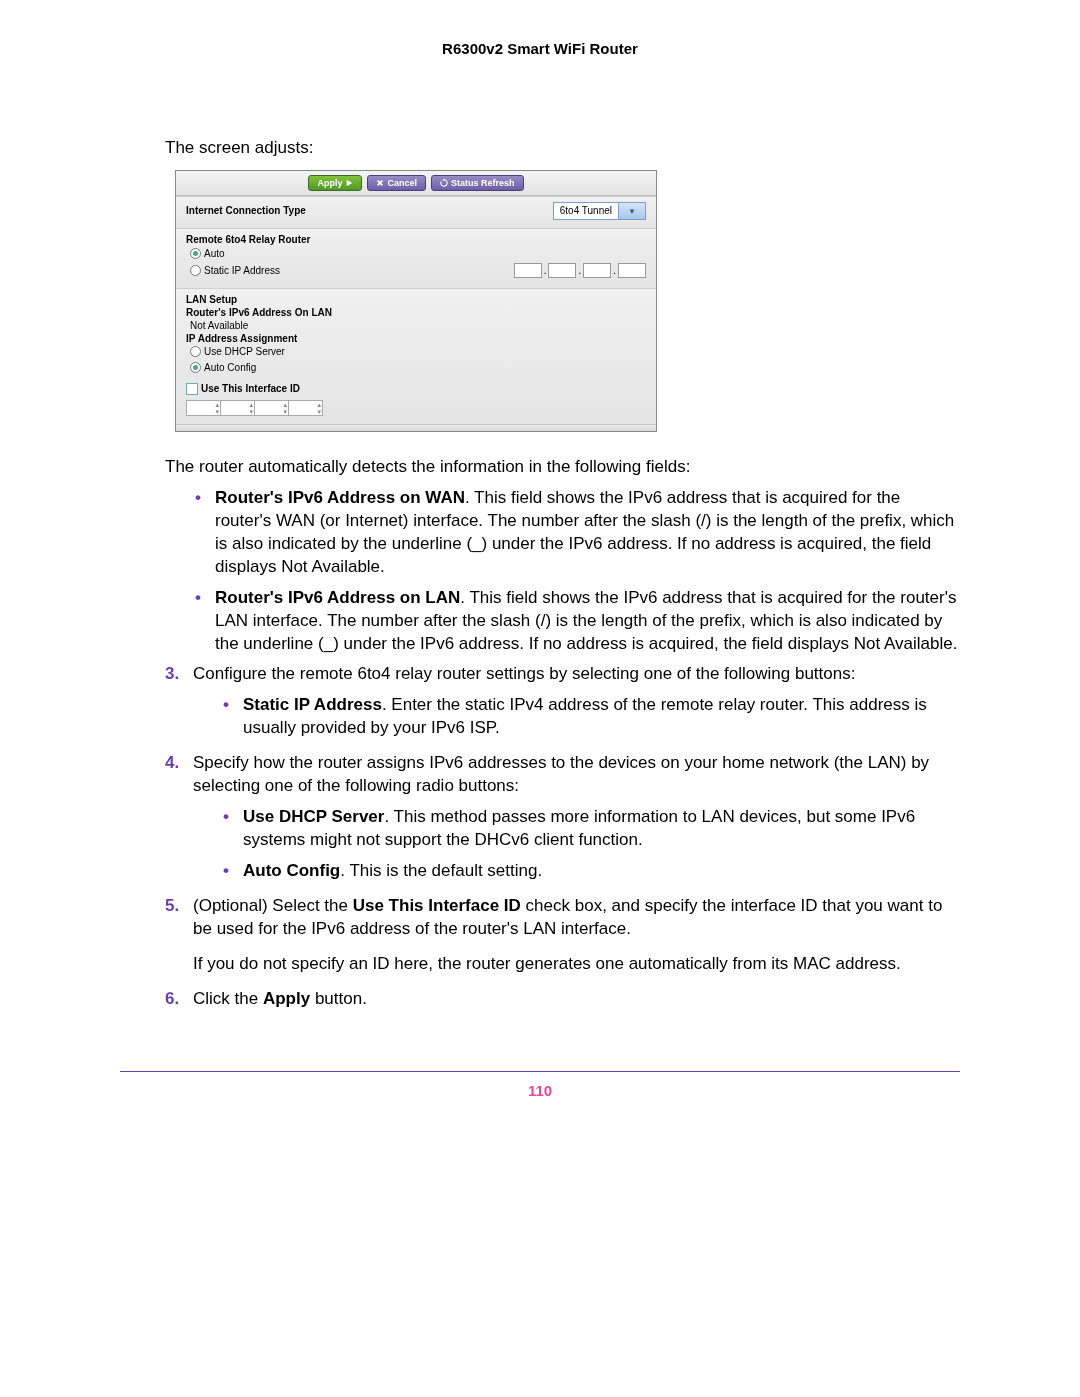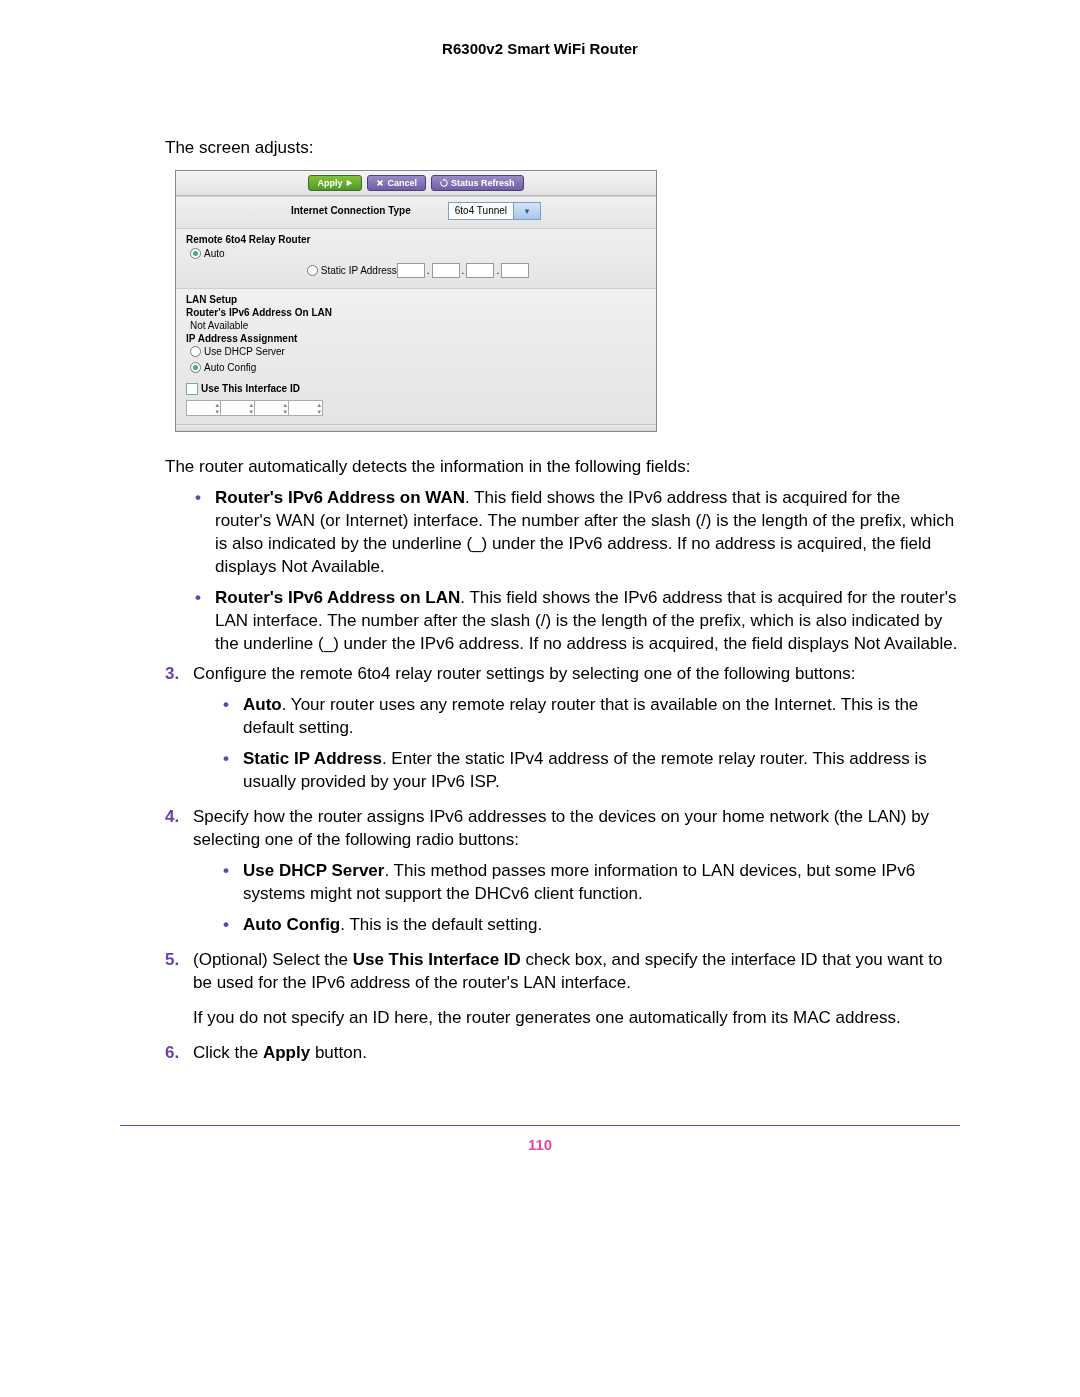--- a/index.html
+++ b/index.html
@@ -59,21 +59,21 @@
   .rp-btn.green { background: linear-gradient(#82c23a, #4f9a23); border-color:#3c6b2f; }
   .rp-btn.purple { background: linear-gradient(#9a8cc5, #6e5ea7); border-color:#4a3e7d; }
   .rp-btn svg { width: 8px; height: 8px; }
   .rp-block {
     padding: 5px 10px 8px 10px;
     background: linear-gradient(#f0f0f0, #e4e4e4);
     border-top: 1px solid #cfcfcf;
   }
   .rp-row {
     display: flex;
-    justify-content: center;
+    justify-content: space-between;
     align-items: center;
     min-height: 18px;
   }
   .rp-label-b { font-weight: bold; font-size: 10px; }
   .rp-sub { font-size: 10px; padding-left: 4px; margin-top:2px; }
   .rp-select {
     display: inline-flex;
     border: 1px solid #7a9fcf;
     background: #fff;
     height: 16px;
@@ -264,21 +264,20 @@
   <div class="after-detects">The router automatically detects the information in the following fields:</div>
   <ul class="bullets" style="margin-left:45px; font-size:17px; line-height:1.35;">
     <li><span class="b">Router's IPv6 Address on WAN</span><span>. This field shows the IPv6 address that is acquired for the router's WAN (or Internet) interface. The number after the slash (/) is the length of the prefix, which is also indicated by the underline (_) under the IPv6 address. If no address is acquired, the field displays Not Available.</span></li>
     <li><span class="b">Router's IPv6 Address on LAN</span><span>. This field shows the IPv6 address that is acquired for the router's LAN interface. The number after the slash (/) is the length of the prefix, which is also indicated by the underline (_) under the IPv6 address. If no address is acquired, the field displays Not Available.</span></li>
   </ul>
 
   <ol class="steps">
     <li>
       <span>Configure the remote 6to4 relay router settings by selecting one of the following buttons:</span>
       <ul class="bullets">
-        <li><span class="b">Auto</span><span>. Your router uses any remote relay router that is available on the Internet. This is the default setting.</span></li>
         <li><span class="b">Static IP Address</span><span>. Enter the static IPv4 address of the remote relay router. This address is usually provided by your IPv6 ISP.</span></li>
       </ul>
     </li>
     <li>
       <span>Specify how the router assigns IPv6 addresses to the devices on your home network (the LAN) by selecting one of the following radio buttons:</span>
       <ul class="bullets">
         <li><span class="b">Use DHCP Server</span><span>. This method passes more information to LAN devices, but some IPv6 systems might not support the DHCv6 client function.</span></li>
         <li><span class="b">Auto Config</span><span>. This is the default setting.</span></li>
       </ul>
     </li>

